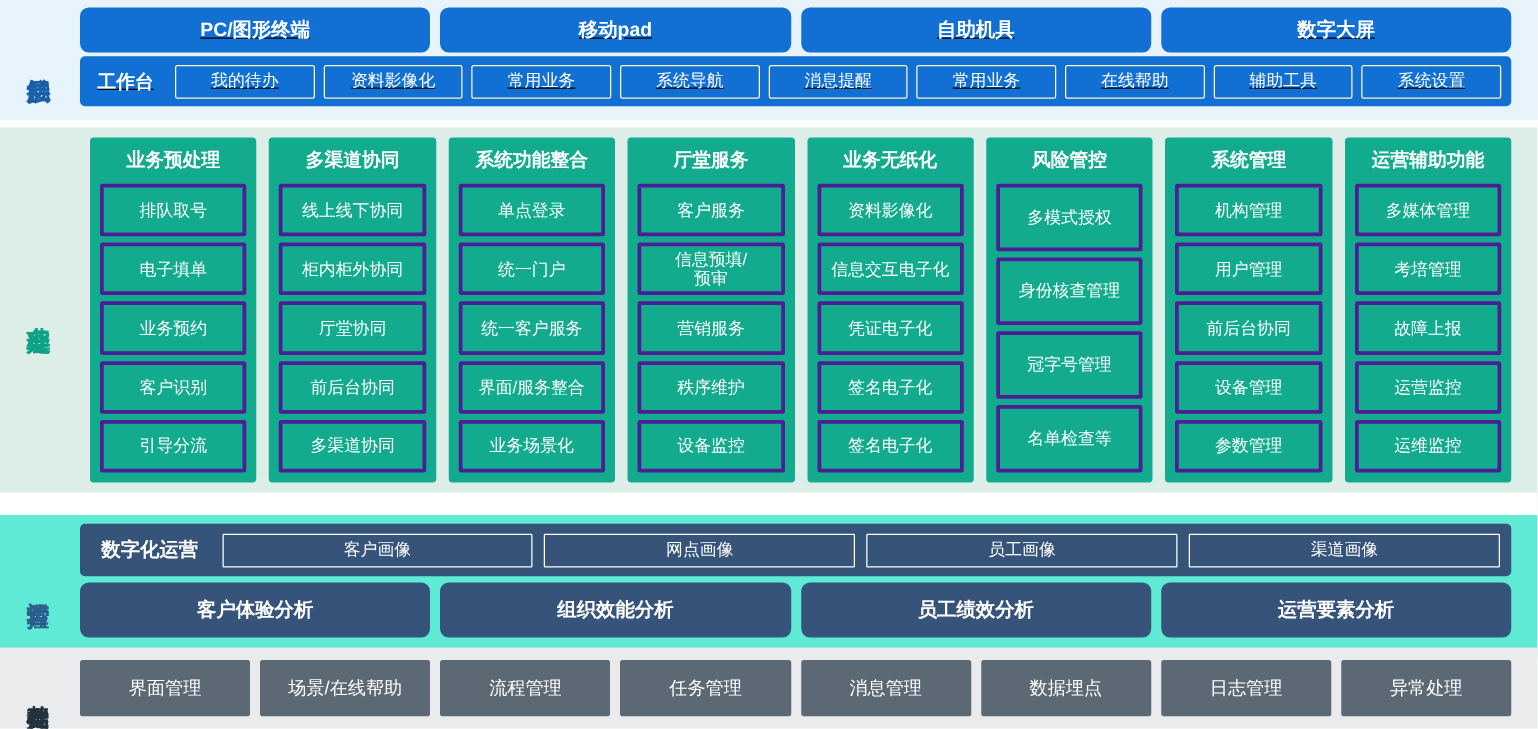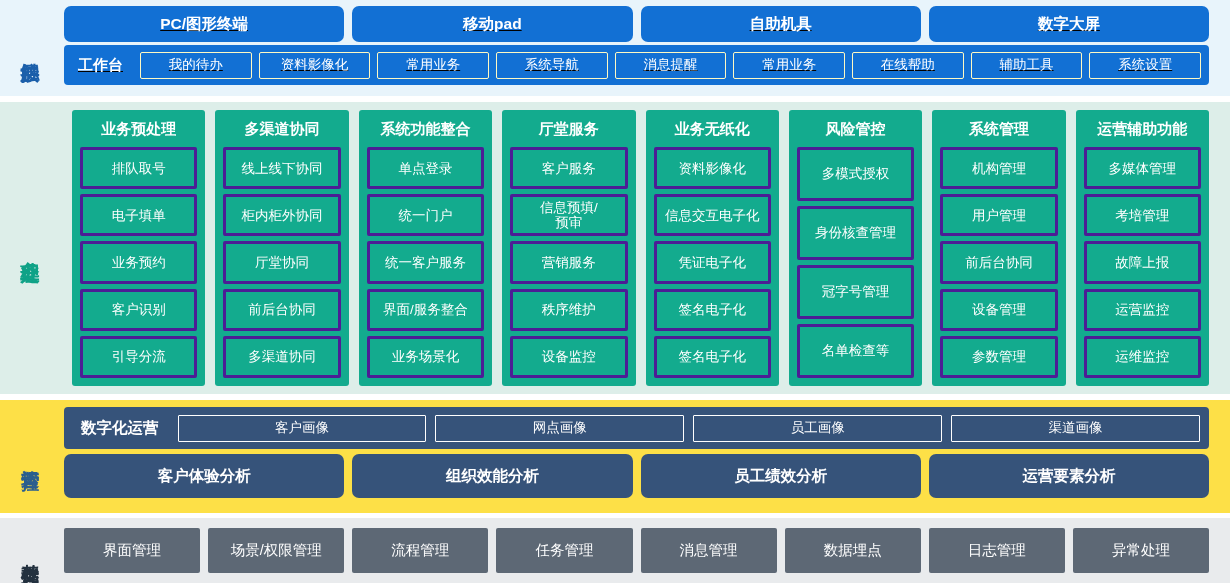--- a/index.html
+++ b/index.html
@@ -55,21 +55,21 @@
     color: #fff; font-weight: bold; font-size: 15px; text-align: center;
     height: 26px; line-height: 26px; white-space: nowrap;
   }
   .biz-item {
     flex: 1 1 0; border: 3px solid #4c1d95; border-radius: 2px;
     display: flex; align-items: center; justify-content: center; text-align: center;
     color: #ffffff; font-size: 13.5px; line-height: 1.12; padding: 1px 2px;
   }
 
   
-  #layer-ops { top: 400px; height: 113px; background: #fde047; }
+  #layer-ops { top: 412px; height: 113px; background: #5eead4; }
   #layer-ops .band-label { color: #2b5e8e; font-size: 18px; }
   .ops-body { display: flex; flex-direction: column; gap: 5px; padding: 7px 21px 7px 4px; height: 100%; }
   .ops-portrait-bar {
     height: 42px; background: #36537a; border-radius: 4px;
     display: flex; align-items: center; gap: 9px; padding: 0 9px;
   }
   .ops-portrait-title { color:#fff; font-weight:bold; font-size:15.5px; padding: 0 10px 0 8px; white-space:nowrap; }
   .ops-chip {
     flex: 1 1 0; height: 27px; border: 1px solid #ffffff; border-radius: 1px;
     display: flex; align-items: center; justify-content: center;
@@ -215,21 +215,21 @@
         <div class="ops-analysis-box">员工绩效分析</div>
         <div class="ops-analysis-box">运营要素分析</div>
       </div>
     </div>
   </section>
 
   <section class="band" id="layer-base">
     <div class="band-label">基础支撑</div>
     <div class="band-body base-body">
       <div class="base-box">界面管理</div>
-      <div class="base-box">场景/权限管理</div>
+      <div class="base-box">场景/在线帮助</div>
       <div class="base-box">流程管理</div>
       <div class="base-box">任务管理</div>
       <div class="base-box">消息管理</div>
       <div class="base-box">数据埋点</div>
       <div class="base-box">日志管理</div>
       <div class="base-box">异常处理</div>
     </div>
   </section>
 
 </div>

